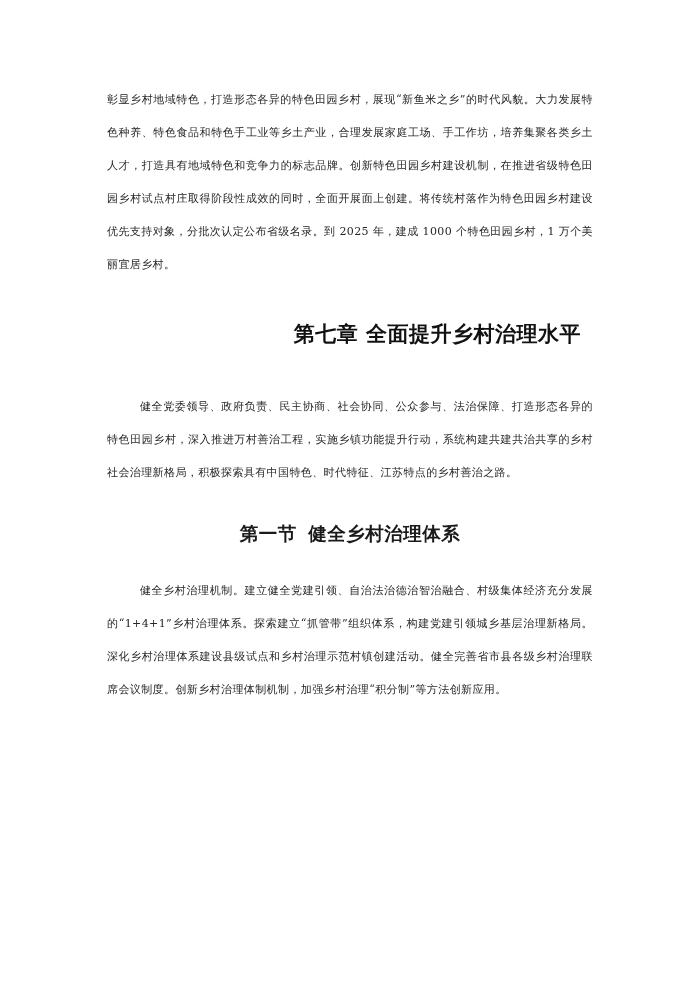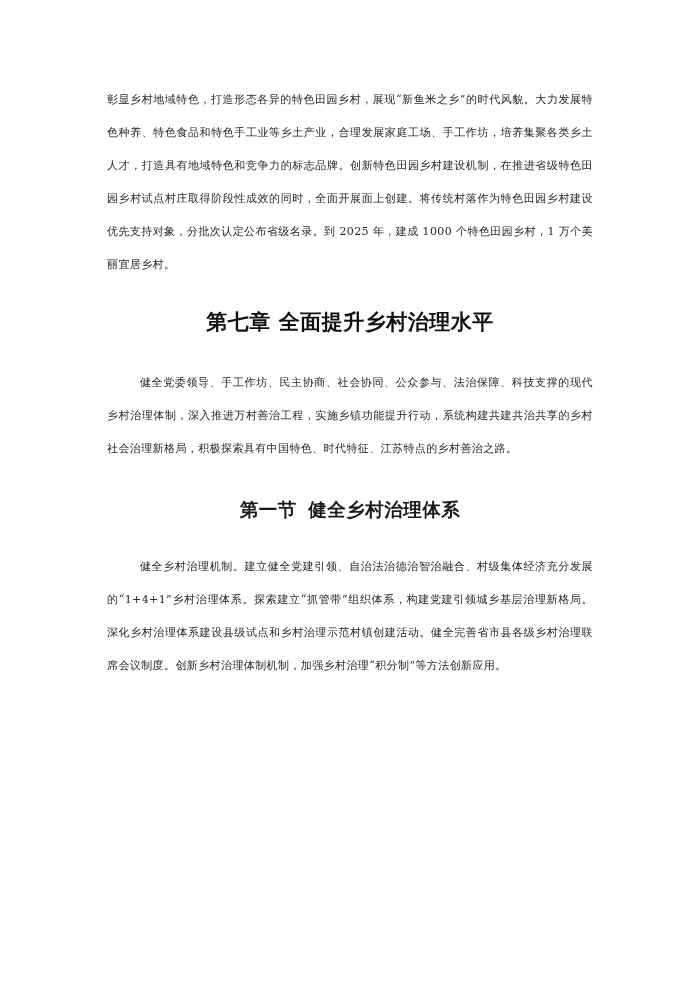--- a/index.html
+++ b/index.html
@@ -30,22 +30,22 @@
       letter-spacing: 0.4px;
       color: #262626;
     }
     .para.indent {
       text-indent: 33px;
     }
     .chapter-title {
       font-family: "DejaVu Sans", "Liberation Sans", sans-serif;
       font-weight: bold;
       font-size: 21px;
-      text-align: center;
-      margin: 0;
+      text-align: right;
+      margin: 12px;
       height: 40px;
       line-height: 40px;
       color: #111;
       letter-spacing: 0.5px;
     }
     .section-title {
       font-family: Liberation Mono, monospace;
       font-size: 18.5px;
       text-align: center;
       margin: 0;
@@ -64,21 +64,21 @@
 
 <div class="page">
   <p class="para">彰显乡村地域特色，打造形态各异的特色田园乡村，展现“新鱼米之乡”的时代风貌。大力发展特色种养、特色食品和特色手工业等乡土产业，合理发展家庭工场、手工作坊，培养集聚各类乡土人才，打造具有地域特色和竞争力的标志品牌。创新特色田园乡村建设机制，在推进省级特色田园乡村试点村庄取得阶段性成效的同时，全面开展面上创建。将传统村落作为特色田园乡村建设优先支持对象，分批次认定公布省级名录。到 2025 年，建成 1000 个特色田园乡村，1 万个美丽宜居乡村。</p>
 
   <div class="gap-after-p1"></div>
 
   <h1 class="chapter-title">第七章  全面提升乡村治理水平</h1>
 
   <div class="gap-after-ch"></div>
 
-  <p class="para indent">健全党委领导、手工作坊、民主协商、社会协同、公众参与、法治保障、科技支撑的现代乡村治理体制，深入推进万村善治工程，实施乡镇功能提升行动，系统构建共建共治共享的乡村社会治理新格局，积极探索具有中国特色、时代特征、江苏特点的乡村善治之路。</p>
+  <p class="para indent">健全党委领导、政府负责、民主协商、社会协同、公众参与、法治保障、打造形态各异的特色田园乡村，深入推进万村善治工程，实施乡镇功能提升行动，系统构建共建共治共享的乡村社会治理新格局，积极探索具有中国特色、时代特征、江苏特点的乡村善治之路。</p>
 
   <div class="gap-after-p2"></div>
 
   <h2 class="section-title">第一节  健全乡村治理体系</h2>
 
   <div class="gap-after-sec"></div>
 
   <p class="para indent">健全乡村治理机制。建立健全党建引领、自治法治德治智治融合、村级集体经济充分发展的“1+4+1”乡村治理体系。探索建立“抓管带”组织体系，构建党建引领城乡基层治理新格局。深化乡村治理体系建设县级试点和乡村治理示范村镇创建活动。健全完善省市县各级乡村治理联席会议制度。创新乡村治理体制机制，加强乡村治理“积分制”等方法创新应用。</p>
 </div>
 

